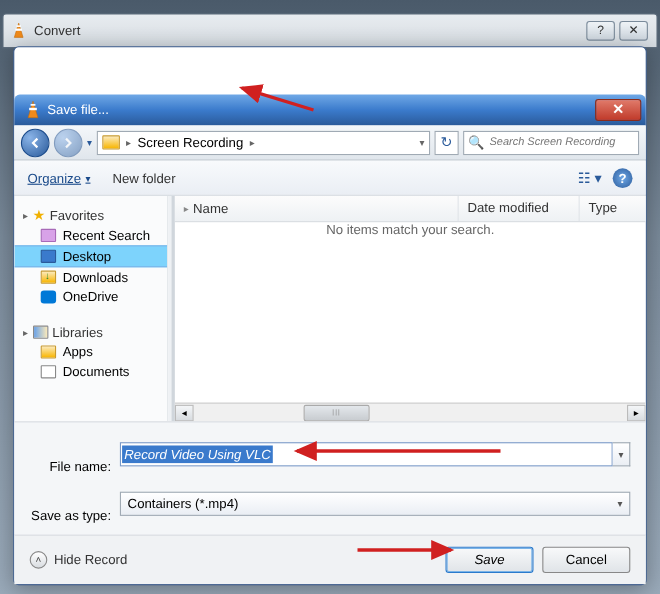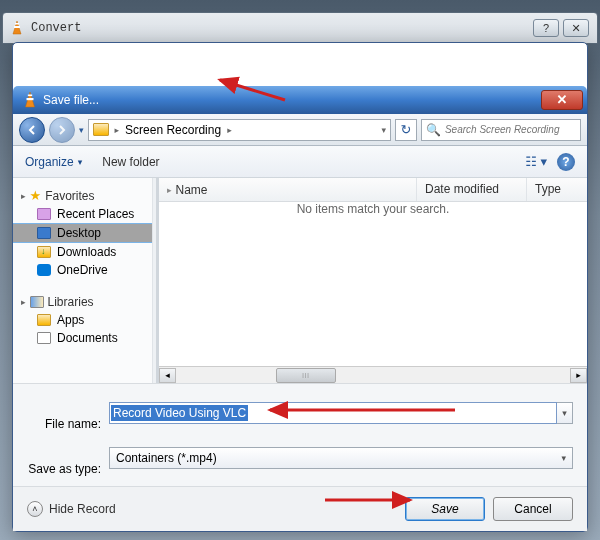--- a/index.html
+++ b/index.html
@@ -1,21 +1,21 @@
 <!DOCTYPE html>
 <html><head>
   <meta charset="utf-8">
   <style>
     * { box-sizing: border-box; margin: 0; padding: 0; font-family: "Segoe UI", Tahoma, sans-serif; }
     body { width: 600px; height: 540px; background: linear-gradient(180deg, #4a5a6a 0%, #7a8a9a 40%, #9aaaba 100%); position: relative; overflow: hidden; }
     
     
     .parent-window { position: absolute; left: 2px; top: 12px; width: 596px; height: 32px; background: linear-gradient(180deg, #e8ecf0 0%, #d6dce2 100%); border: 1px solid #5a6a7a; border-radius: 4px 4px 0 0; display: flex; align-items: center; }
     .parent-icon { width: 16px; height: 16px; margin: 0 6px; }
-    .parent-title { font-size: 12px; flex: 1; color: #333; font-family: Liberation Mono, monospace; }
+    .parent-title { font-size: 12px; flex: 1; color: #333; }
     .parent-btns { display: flex; gap: 4px; margin-right: 8px; }
     .pbtn { width: 26px; height: 18px; border: 1px solid #7a8a9a; border-radius: 3px; background: linear-gradient(180deg, #eef2f6, #cfd8e0); font-size: 11px; text-align: center; line-height: 16px; color: #333; }
 
     
     .dialog { position: absolute; left: 12px; top: 42px; width: 576px; height: 490px; background: #fff; border: 1px solid #3a5a8a; border-radius: 5px; box-shadow: 0 4px 20px rgba(0,0,0,0.3); display: flex; flex-direction: column; }
     .titlebar { height: 28px; background: linear-gradient(180deg, #6fa8e6 0%, #3b7bcc 50%, #2a5a9a 100%); border-radius: 5px 5px 0 0; display: flex; align-items: center; padding: 0 4px; margin-top: 43px; }
     .titlebar .ico { width: 18px; height: 18px; margin: 0 4px; }
     .titlebar .title { color: #fff; font-size: 12px; flex: 1; }
     .close { width: 42px; height: 20px; background: linear-gradient(180deg, #e07a6a, #c03a2a); border: 1px solid #8a2a1a; border-radius: 3px; color: #fff; text-align: center; line-height: 18px; font-size: 13px; font-weight: bold; }
 
@@ -23,35 +23,35 @@
     .navbtn { width: 26px; height: 26px; border-radius: 50%; background: radial-gradient(circle at 30% 30%, #8ab4e8, #2a5a9a); border: 1px solid #1a4a8a; color: #fff; display: flex; align-items: center; justify-content: center; font-size: 14px; }
     .navbtn.disabled { opacity: 0.5; }
     .breadcrumb { flex: 1; height: 22px; border: 1px solid #a0aab4; background: #fff; display: flex; align-items: center; padding: 0 4px; font-size: 12px; gap: 6px; }
     .folder-glyph { width: 16px; height: 13px; background: linear-gradient(180deg,#fceabb,#f8b500); border-radius: 1px; border:1px solid #c89a2e; }
     .refresh { width: 22px; height: 22px; border: 1px solid #a0aab4; background: #fff; font-size: 13px; text-align: center; line-height: 20px; color: #2a5a9a; }
     .search { width: 160px; height: 22px; border: 1px solid #a0aab4; background: #fff; padding: 0 4px; display: flex; align-items: center; }
     .search input { border: none; outline: none; width: 100%; font-size: 10px; font-style: italic; color: #888; }
     .search .mag { font-size: 12px; color: #666; margin-right: 4px; }
 
     .toolbar { height: 32px; background: linear-gradient(180deg, #f8fafc, #eaeef4); border-bottom: 1px solid #d0d6dc; display: flex; align-items: center; padding: 0 12px; gap: 20px; font-size: 12px; }
-    .organize { color: #1a4a8a; display: flex; align-items: center; gap: 4px; }
+    .organize { color: #1a4a8a; display: flex; align-items: center; gap: 4px; text-decoration: underline; }
     .organize::after { content: "▾"; font-size: 9px; }
     .newfolder { color: #333; }
     .toolbar .right { margin-left: auto; display: flex; gap: 10px; align-items: center; }
     .viewbtn { display: flex; gap: 2px; align-items: center; font-size: 13px; color: #2a5a9a; }
     .helpbtn { width: 18px; height: 18px; border-radius: 50%; background: radial-gradient(circle, #6fa8e6, #2a5a9a); color: #fff; font-size: 12px; text-align: center; line-height: 18px; font-weight: bold; }
 
     .body { flex: 1; display: flex; overflow: hidden; }
     .sidebar { width: 140px; background: #fafbfc; border-right: 1px solid #e0e4e8; padding: 8px 0; font-size: 12px; overflow: hidden; }
     .group-header { display: flex; align-items: center; gap: 4px; padding: 2px 8px; color: #333; }
     .group-header .chev { font-size: 9px; color: #666; }
     .star { color: #f0b000; font-size: 13px; }
     .lib-glyph { width:14px; height:12px; background: linear-gradient(90deg,#69a2e8,#fceabb); border:1px solid #888; border-radius:1px; }
     .item { display: flex; align-items: center; gap: 6px; padding: 2px 8px 2px 24px; }
-    .item.selected { background: #a3a3a3; border: 1px solid #7ab4e8; border-left: none; border-right: none; }
+    .item.selected { background: #7dd3fc; border: 1px solid #7ab4e8; border-left: none; border-right: none; }
     .fico { width: 14px; height: 12px; border-radius: 1px; }
     .fico.folder { background: linear-gradient(180deg,#fceabb,#f8b500); border:1px solid #c89a2e; }
     .fico.desk { background: #3a7acc; border:1px solid #2a5a9a; }
     .fico.dl { background: linear-gradient(180deg,#fceabb,#f8b500); border:1px solid #c89a2e; position:relative; }
     .fico.dl::after{ content:"↓"; position:absolute; font-size:9px; color:#2a8a2a; left:3px; top:-1px; }
     .fico.cloud { background:#0078d7; border-radius:3px; }
     .fico.doc { background:#fff; border:1px solid #888; }
     .fico.recent { background:#d8a2e8; border:1px solid #a86ab8; }
     .sidebar-sep { border-right: 3px solid #d0d6dc; width:6px; background:#eef1f4; }
 
@@ -61,21 +61,21 @@
     .col.name { flex: 1; display:flex; align-items:center; gap:4px; }
     .empty { flex: 1; display: flex; align-items: flex-start; justify-content: center; font-size: 12px; color: #666; }
     .hscroll { height: 17px; background: #f0f0f0; border-top: 1px solid #ccc; display: flex; align-items: center; }
     .hscroll .arr { width: 17px; height: 15px; background: linear-gradient(180deg,#f4f6f8,#d8dce0); border:1px solid #bbb; font-size: 9px; text-align: center; line-height: 13px; }
     .hscroll .thumb { width: 60px; height: 15px; background: linear-gradient(180deg,#e4e8ec,#c8ccd0); border:1px solid #aaa; border-radius: 2px; margin-left: 100px; position:relative; }
     .hscroll .thumb::after { content:"|||"; position:absolute; left:50%; top:50%; transform:translate(-50%,-50%); font-size:6px; color:#888; letter-spacing:1px; }
 
     .fields { padding: 10px 14px; background: #f4f6f8; border-top: 1px solid #d8dce0; font-size: 12px; }
     .row { display: flex; align-items: center; margin-bottom: 8px; }
     .row label { width: 82px; text-align: right; padding-right: 8px; margin-top: 23px; }
-    .txtfield { flex: 1; height: 22px; border: 1px solid #7a9ac8; padding: 0; display: flex; align-items: center; background:#fff; }
+    .txtfield { flex: 1; height: 22px; border: 1px solid #7a9ac8; padding: 0; display: flex; align-items: center; background:#fff;font-style:italic; }
     .txtfield .val { background: #3a7acc; color: #fff; padding: 1px 2px; margin: 1px 0 1px 1px; }
     .combo { flex: 1; height: 22px; border: 1px solid #a0aab4; background: linear-gradient(180deg,#fff,#eaeef4); padding: 0 6px; display: flex; align-items: center; justify-content: space-between; }
     .combo::after { content: "▾"; font-size: 9px; color: #555; }
 
     .footer { padding: 10px 14px; border-top: 1px solid #d8dce0; display: flex; align-items: center; background: #f0f2f4; }
     .hide-folders { display: flex; align-items: center; gap: 6px; font-size: 12px; color: #333; }
     .hide-folders .circ { width: 16px; height: 16px; border-radius: 50%; border: 1px solid #888; background: linear-gradient(180deg,#fff,#d8dce0); font-size: 9px; text-align: center; line-height: 14px; }
     .footer .spacer { flex: 1; }
     .btn { width: 80px; height: 24px; border: 1px solid #888; background: linear-gradient(180deg,#f8f9fa,#e0e4e8); font-size: 12px; margin-left: 8px; border-radius: 3px; }
     .btn.default { border: 1px solid #2a7acc; box-shadow: 0 0 0 1px #7ab4e8 inset; font-style: italic; }
@@ -154,21 +154,21 @@
 
   <div class="body">
     <div class="sidebar">
       <div class="group-header">
         <span class="chev">▸</span>
         <span class="star">★</span>
         <span>Favorites</span>
       </div>
       <div class="item">
           <span class="fico recent"></span>
-          <span>Recent Places</span>
+          <span>Recent Search</span>
         </div>
       <div class="item selected">
           <span class="fico desk"></span>
           <span>Desktop</span>
         </div>
       <div class="item">
           <span class="fico dl"></span>
           <span>Downloads</span>
         </div>
       <div class="item">

